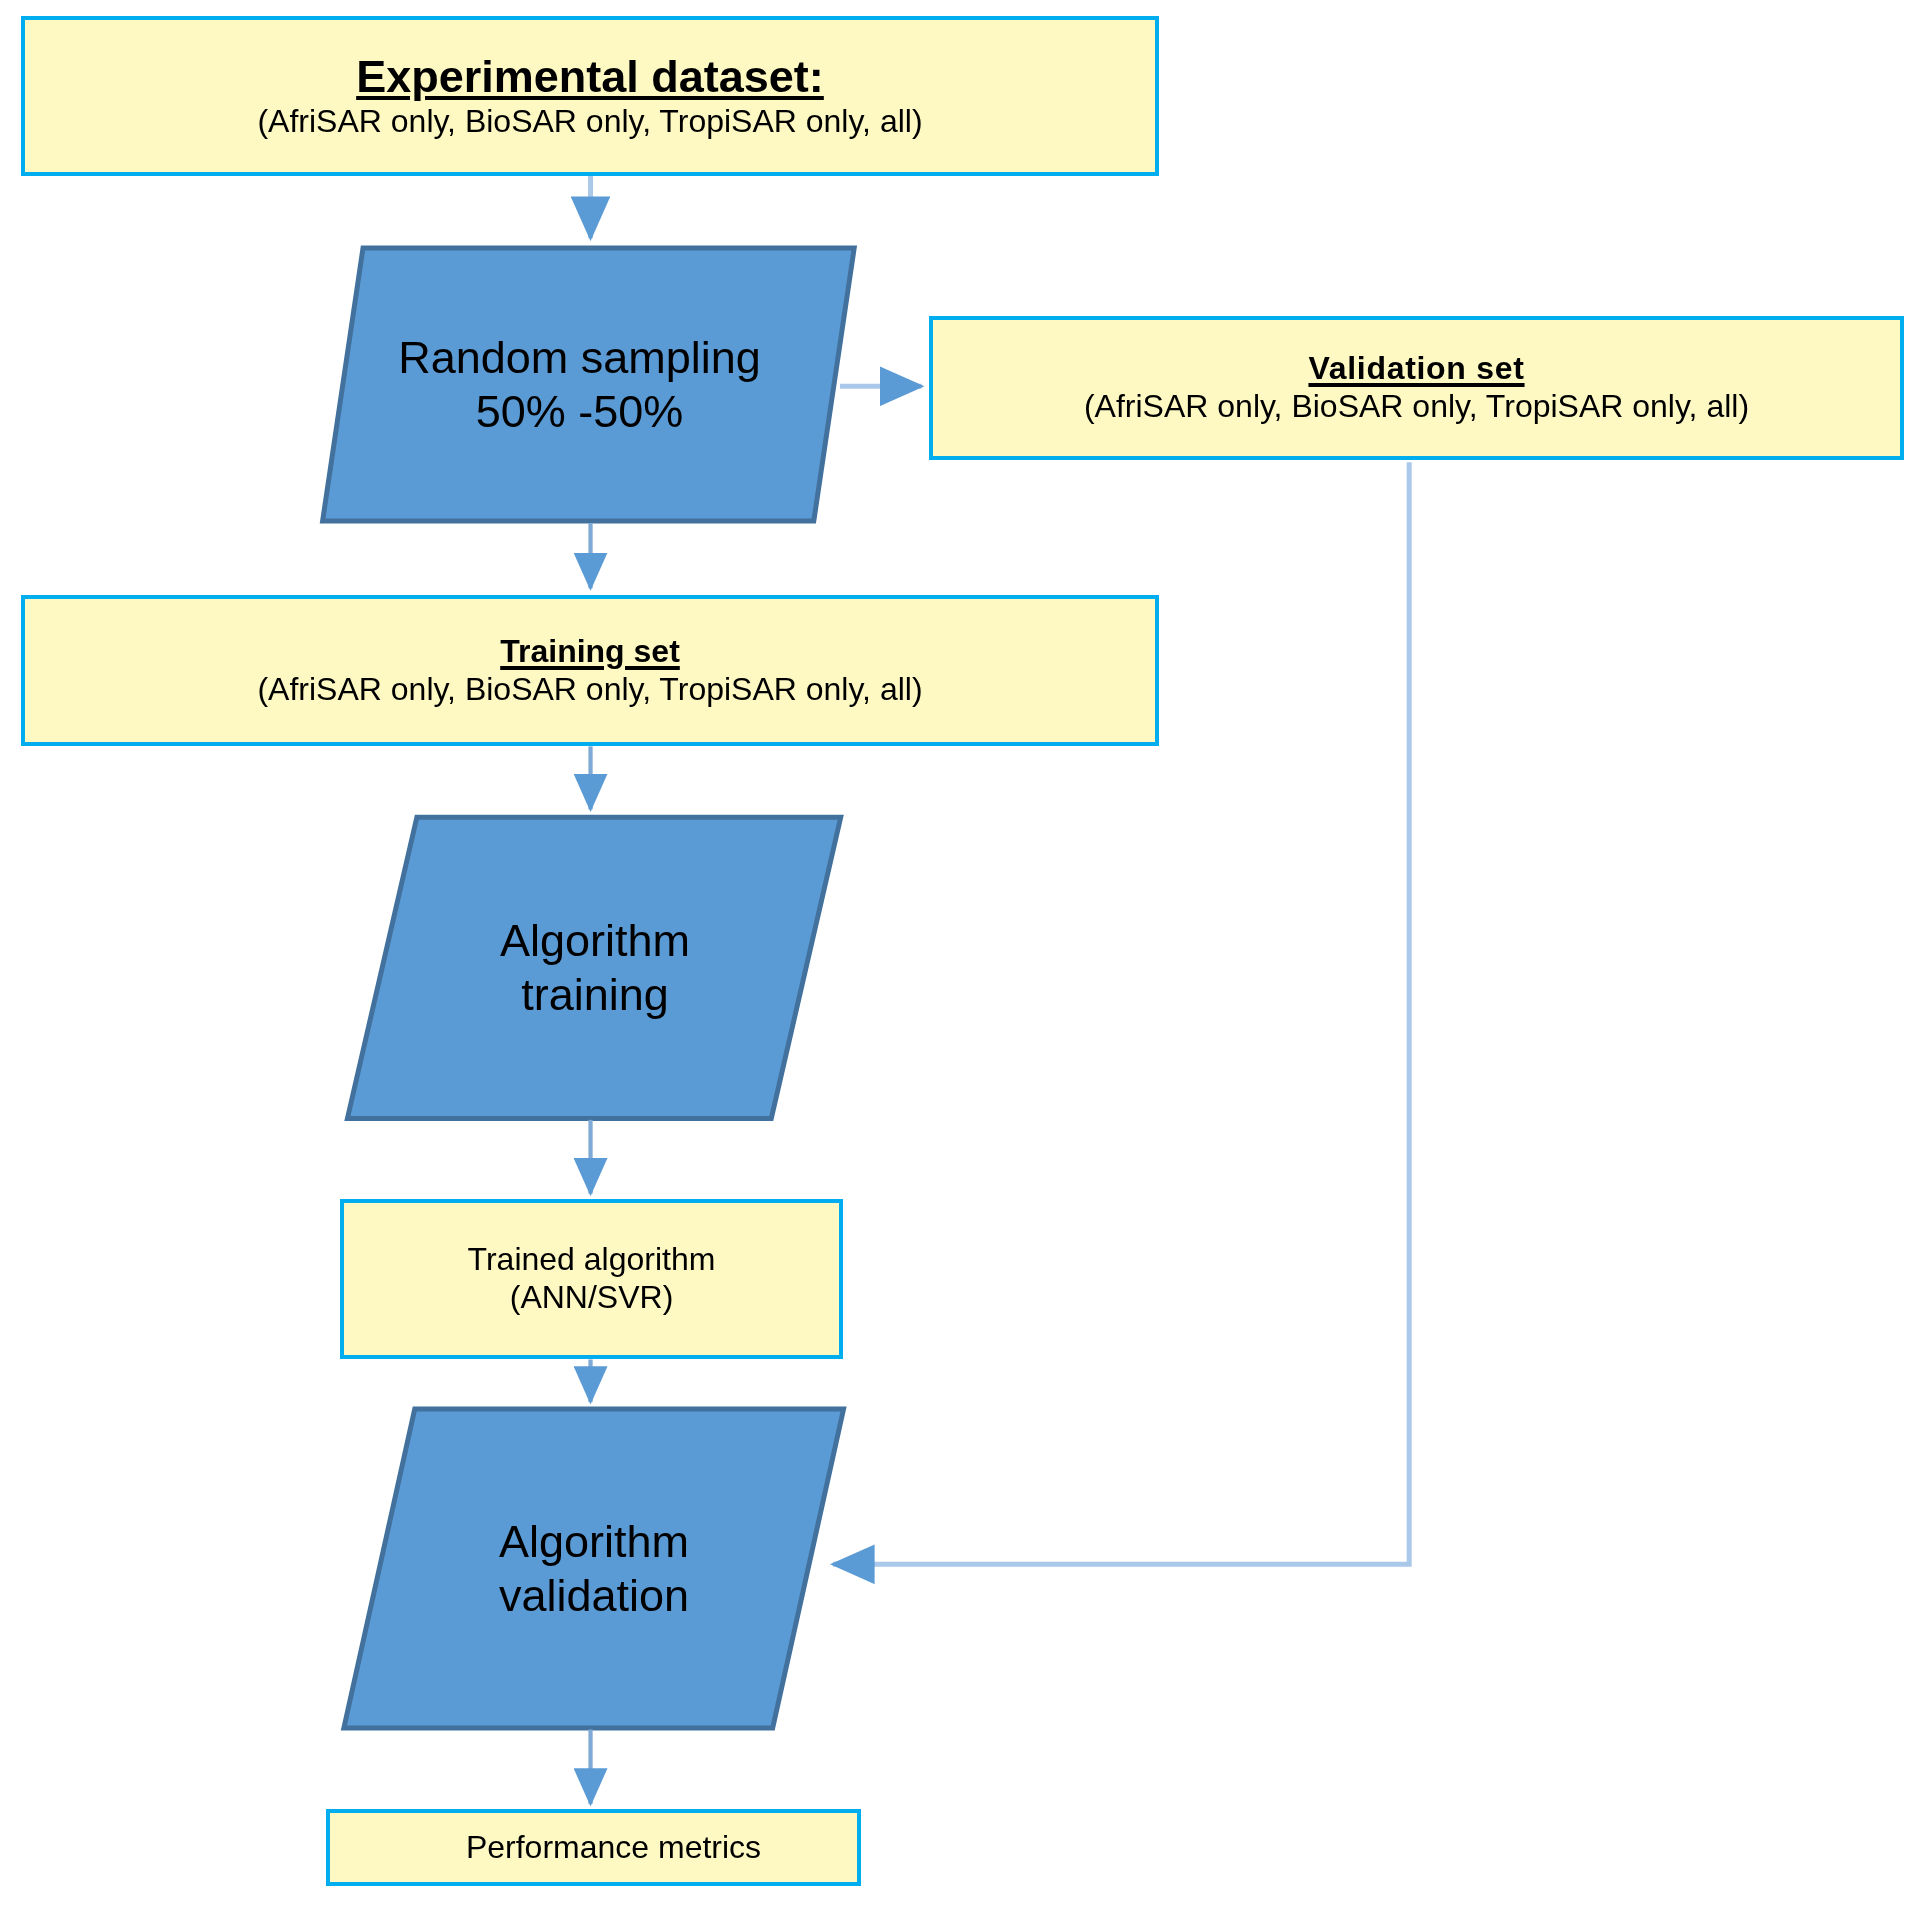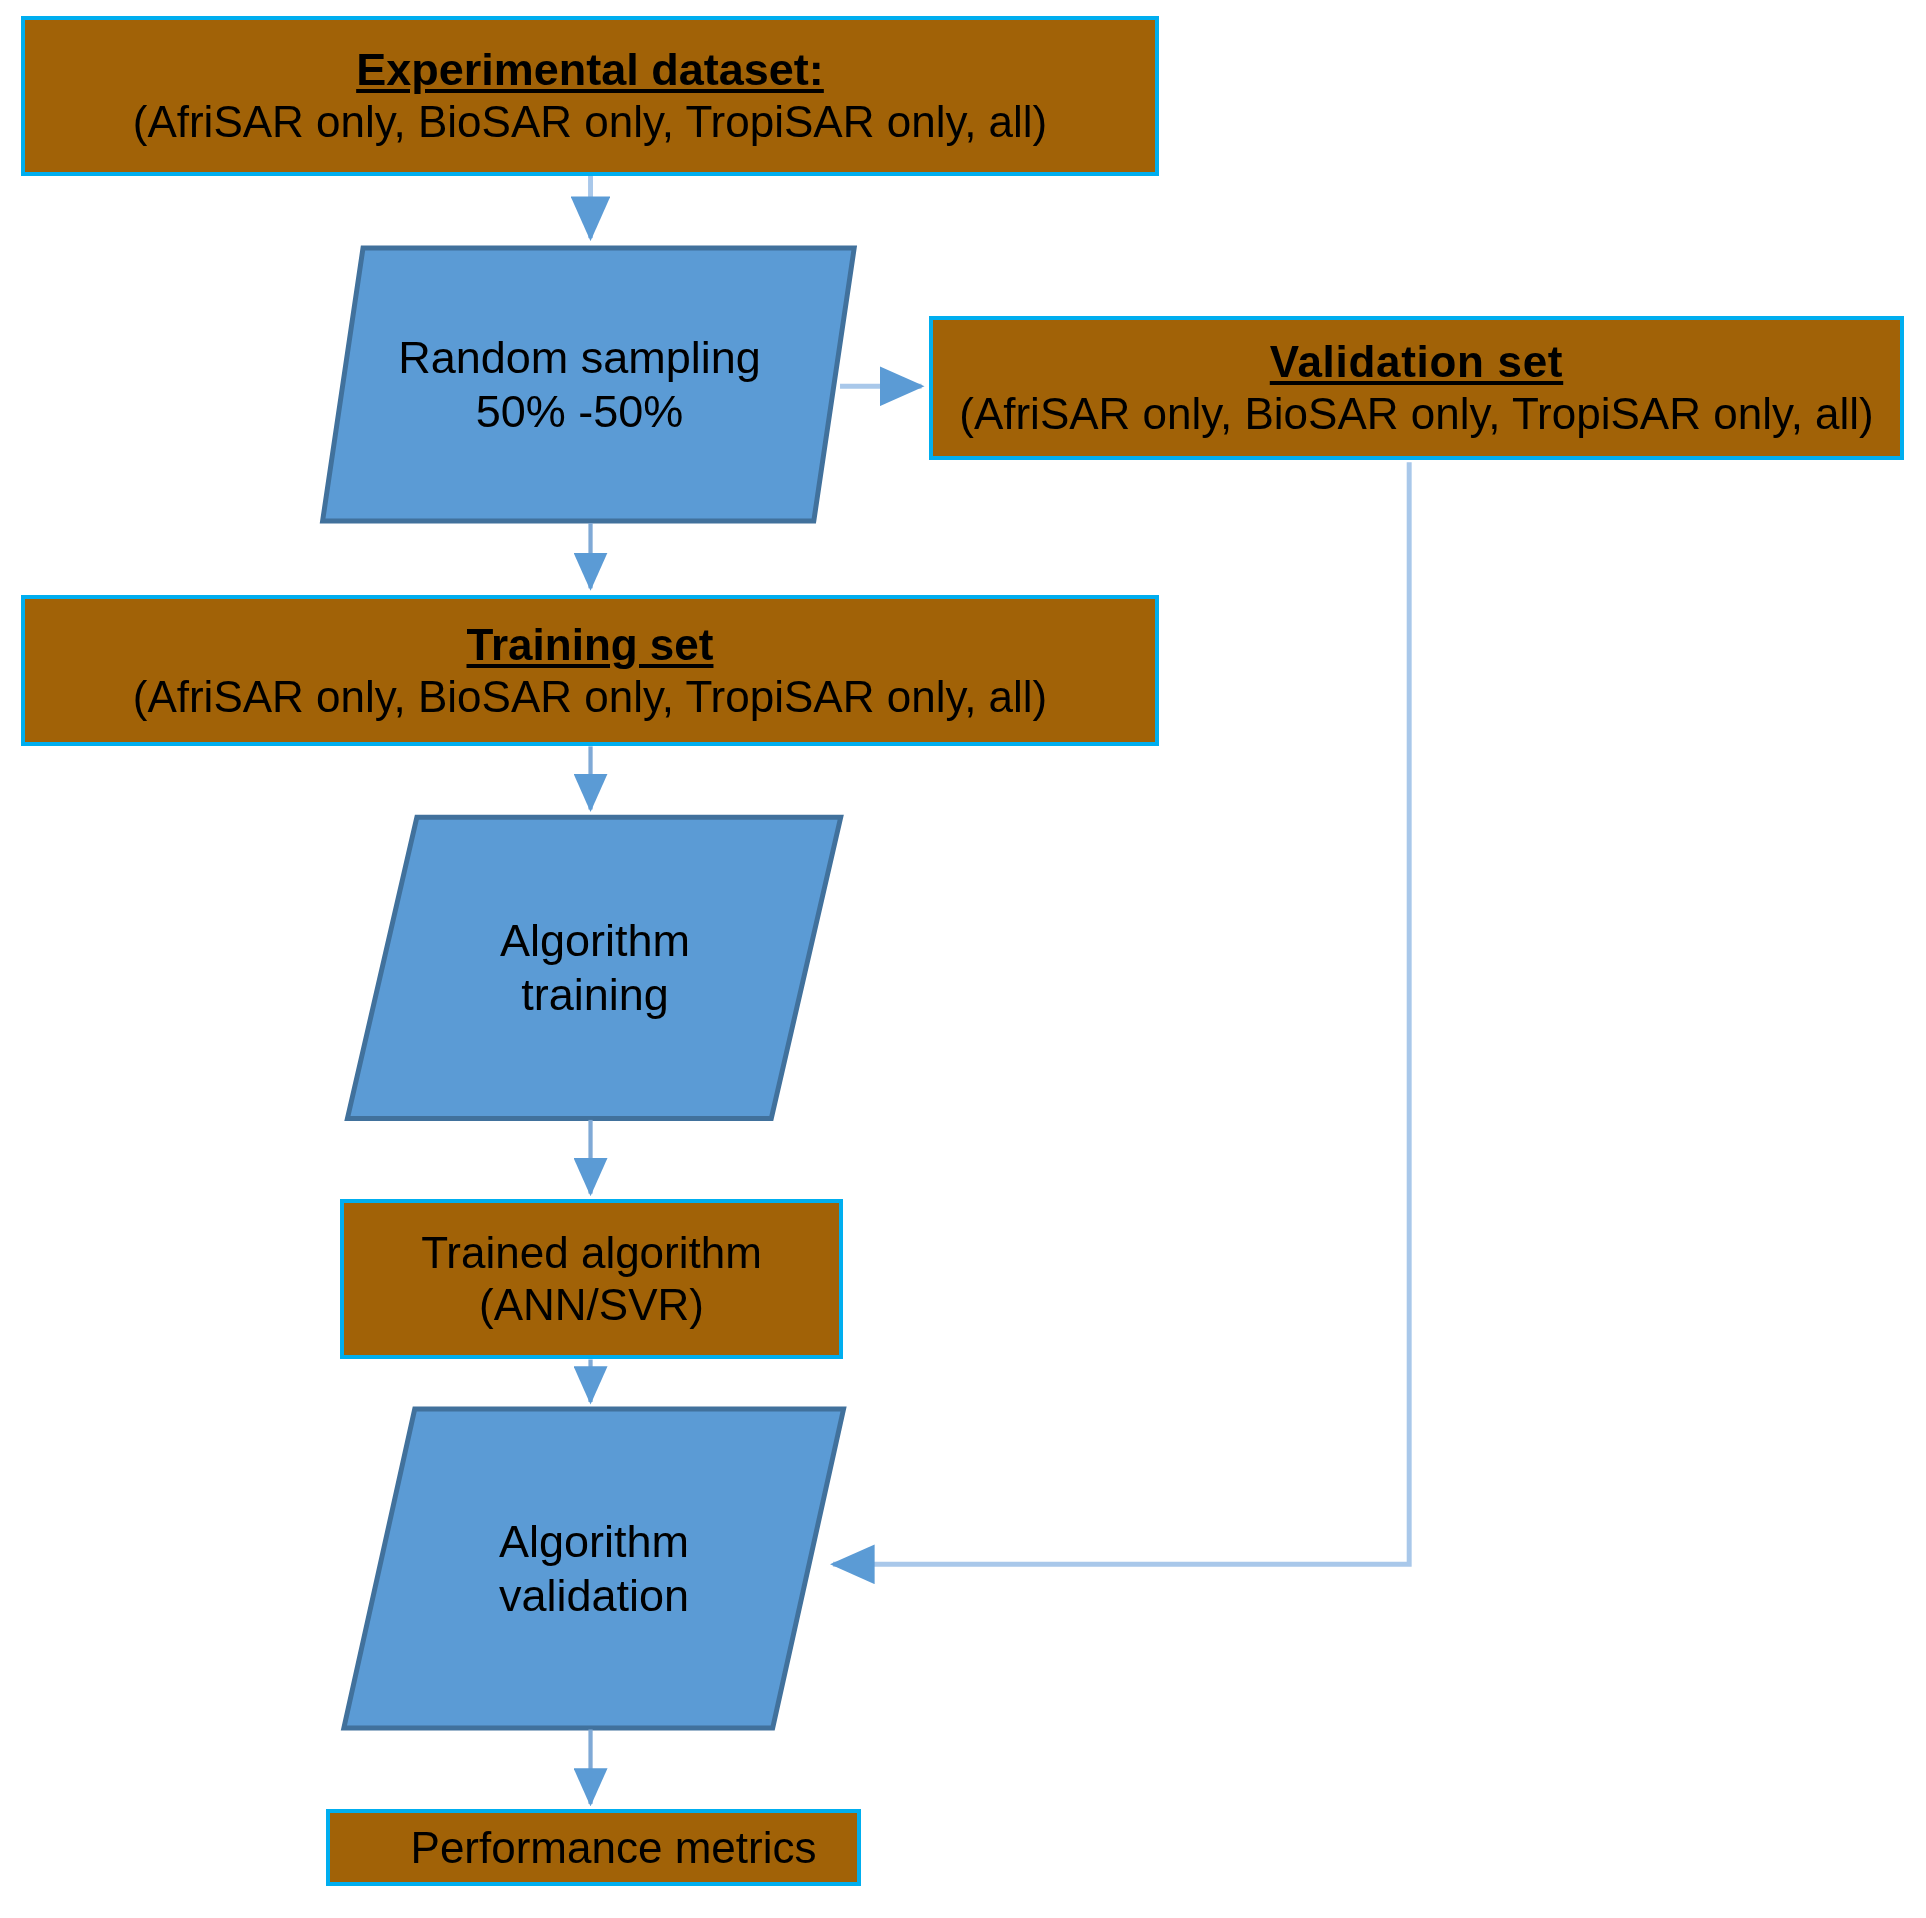--- a/index.html
+++ b/index.html
@@ -30,21 +30,21 @@
     display: flex;
     flex-direction: column;
     align-items: center;
     justify-content: center;
     text-align: center;
     color: #000000;
     line-height: 1.18;
   }
   
   .rect-node {
-    background: #a16207;
+    background: #fef9c3;
     border: 4.3px solid #00AEEF;
   }
   .node .title {
     font-weight: bold;
     text-decoration: underline;
     text-underline-offset: 4.3px;
     text-decoration-thickness: 3.5px;
     white-space: nowrap;
   }
   .node .subtitle {
@@ -57,21 +57,21 @@
   }
   
   .para-node {
     background: transparent;
     border: none;
   }
   .para-label {
     position: relative;
     z-index: 5;
   }
-  .f-62 { font-size: 44px; }
+  .f-62 { font-size: 32px; }
   .f-64 { font-size: 45px; }
   .title.wide { letter-spacing: 0.7px; }
 </style>
 </head>
 <body>
 
 <div id="canvas">
 
   <svg class="svg-layer" viewBox="0 0 2717 2706">
     <defs>

